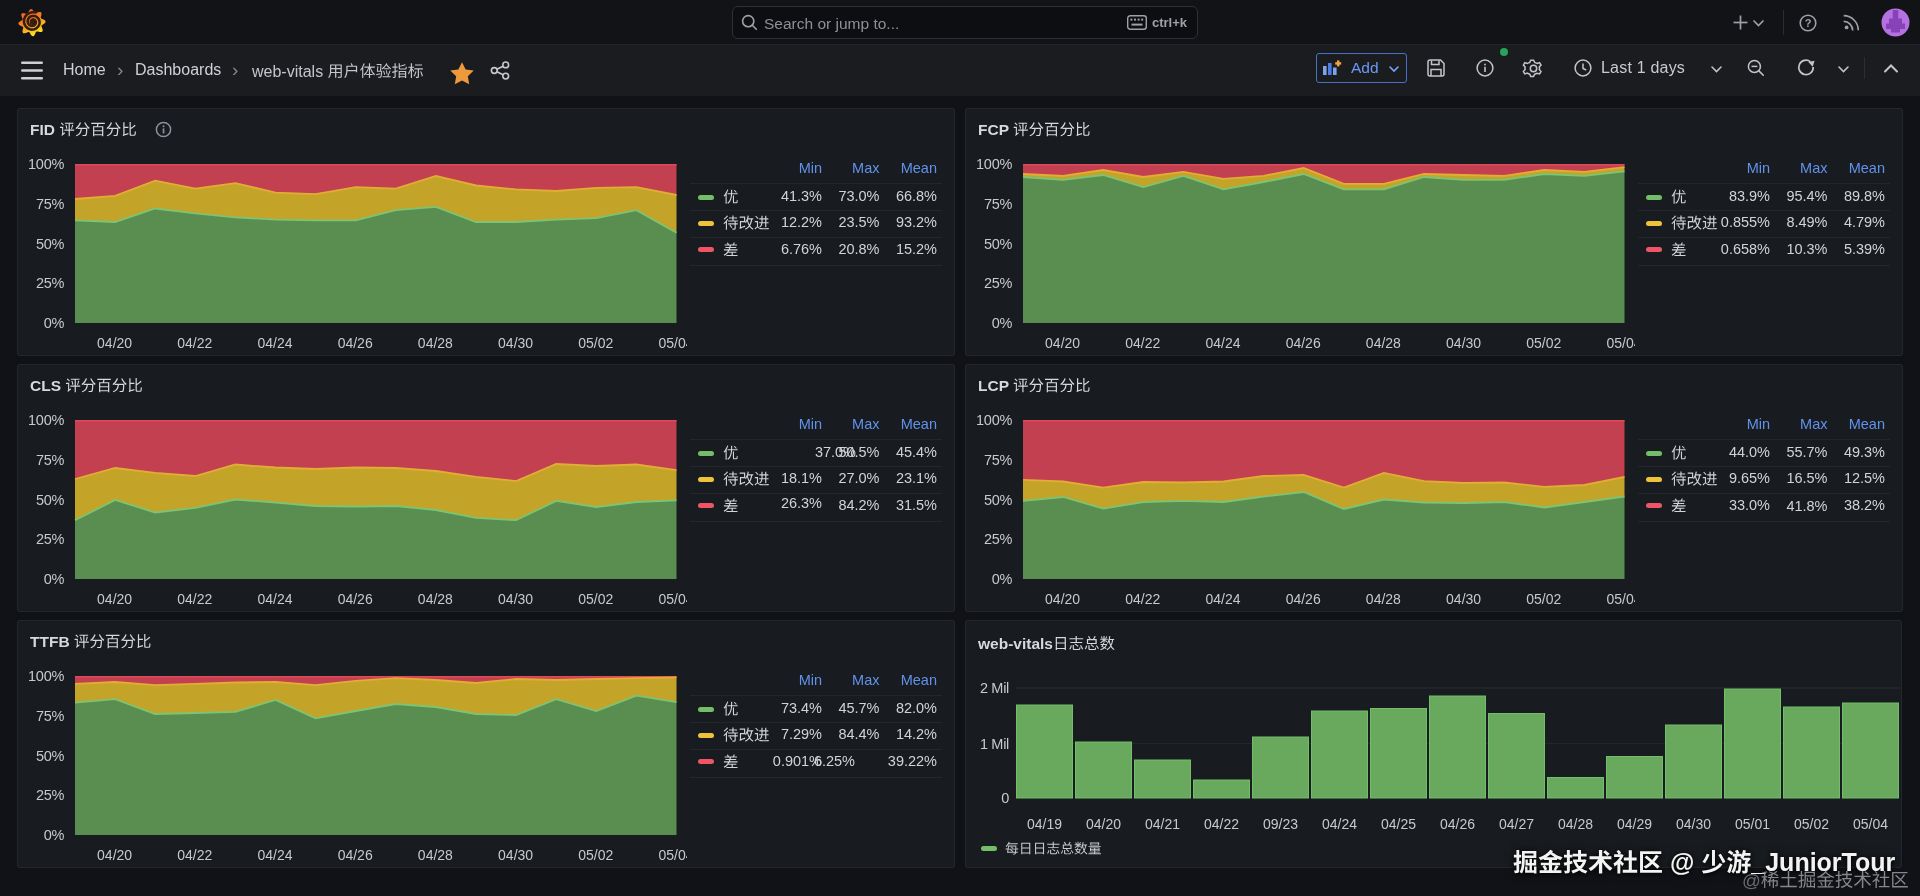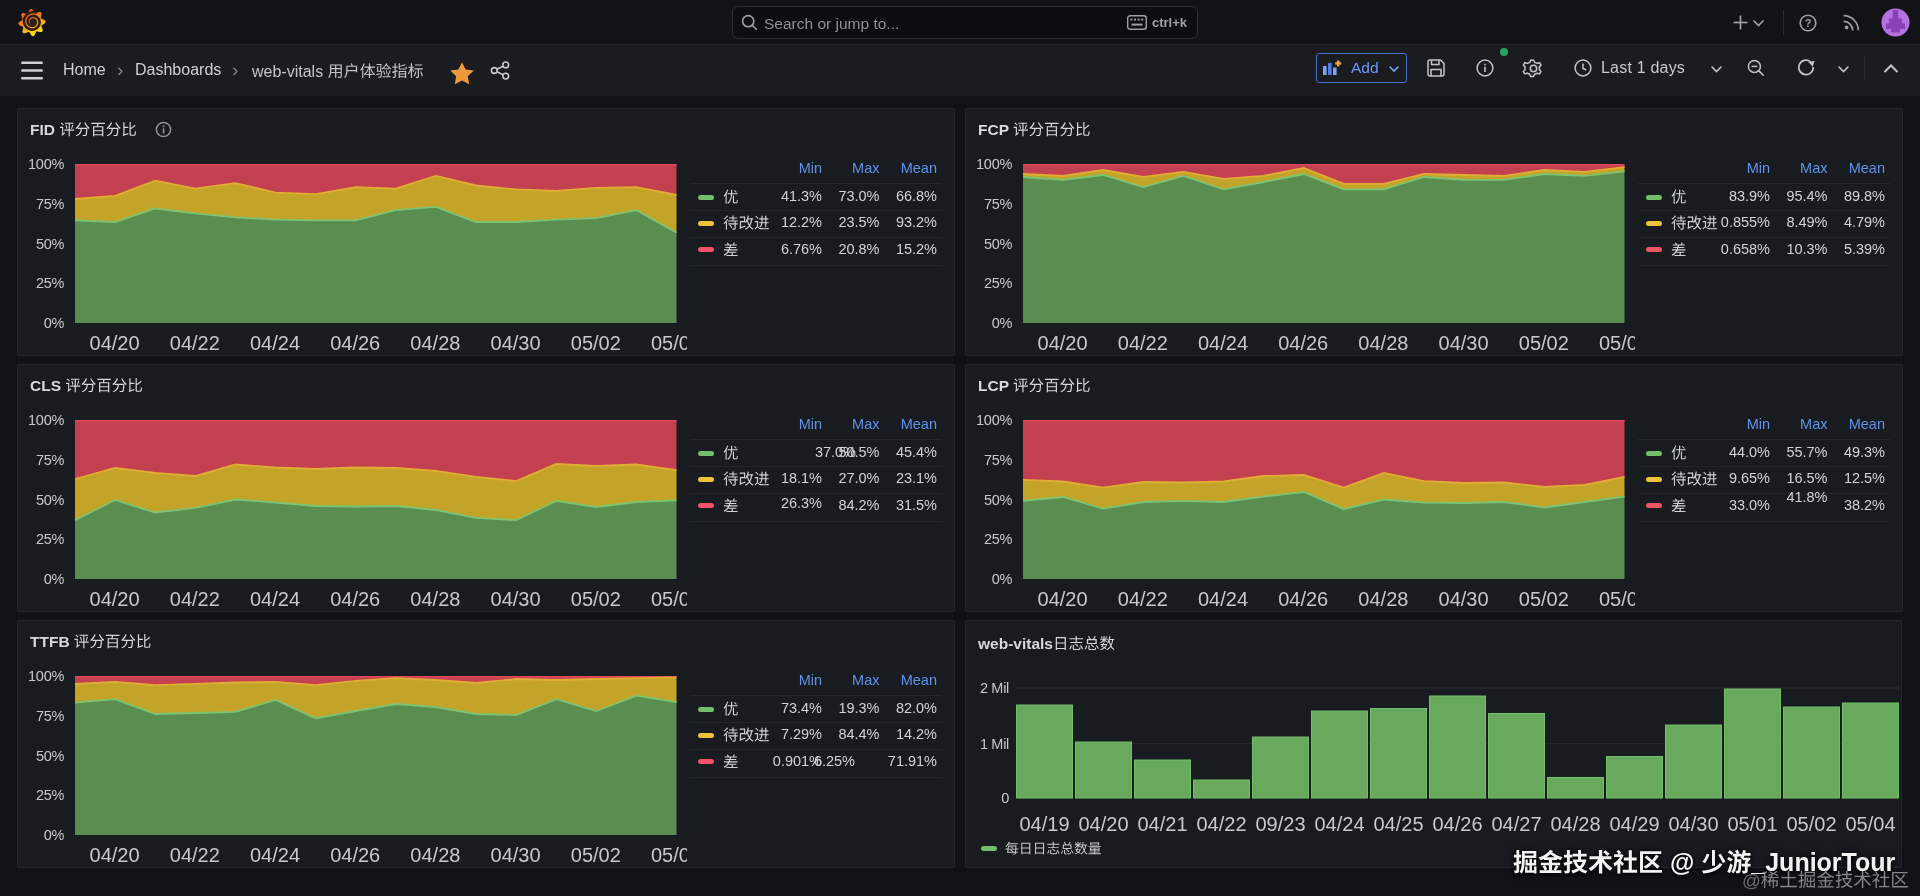--- a/index.html
+++ b/index.html
@@ -9,21 +9,21 @@
 #navbar{position:absolute;left:0;top:0;width:1920px;height:45px;background:#121317;border-bottom:1px solid #24262b;box-sizing:border-box}
 #toolbar{position:absolute;left:0;top:45px;width:1920px;height:51px;background:#1a1c20}
 #searchbox{position:absolute;left:732px;top:6px;width:466px;height:33px;background:#0d0e12;border:1px solid #2e3037;border-radius:6px;box-sizing:border-box}
 .vsep{position:absolute;width:1px;background:#2a2c31}
 .crumb{font-size:16px;color:#d0d1d7}
 .chev{font-size:19px;color:#85878e;line-height:19px}
 #addbtn{position:absolute;left:1316px;top:53px;width:91px;height:30px;border:1px solid #4871c9;border-radius:3px;box-sizing:border-box}
 #canvas{position:absolute;left:0;top:96px;width:1920px;height:800px;background:#111217}
 .panel{position:absolute;background:#181b1f;border:1px solid #25262b;border-radius:2px;box-sizing:border-box}
 .ylab{position:absolute;left:0;width:46px;text-align:right;font-size:14.5px;letter-spacing:-0.3px;color:#c8c9ce;height:18px;line-height:18px}
-.xlab{position:absolute;width:62px;text-align:center;font-size:20px;color:#c8c9ce;height:19px;line-height:19px}
+.xlab{position:absolute;width:62px;text-align:center;font-size:14px;color:#c8c9ce;height:19px;line-height:19px}
 .lhead{position:absolute;text-align:right;font-size:14.5px;color:#6292ea;height:17px;line-height:17px}
 .lsep{position:absolute;left:672px;width:252px;height:1px;background:#24262a}
 .ldash{position:absolute;width:16px;height:5px;border-radius:2.5px}
 .lval{position:absolute;text-align:right;font-size:14.5px;color:#d2d3d8;height:19px;line-height:19px}
 </style></head>
 <body>
 <div id="page">
 <div id="navbar"></div>
     <div id="toolbar"></div>
     <svg class="abs" style="left:19px;top:7.5px" width="26" height="30" viewBox="0 0 26 30">
@@ -419,21 +419,21 @@
         <use href="#r8fdb" transform="translate(31.0,16.5) scale(0.0155)" fill="#d2d3d8"></use>
       </svg>
       <div class="lval" style="left:734px;top:104.3px;width:70px">9.65%</div>
       <div class="lval" style="left:791.5px;top:104.3px;width:70px">16.5%</div>
       <div class="lval" style="left:849px;top:104.3px;width:70px">12.5%</div>
       <div class="ldash" style="left:680px;top:138.0px;background:#ef5467"></div>
       <svg class="abs" style="left:705px;top:129.5px" width="70" height="22" viewBox="0 0 70 22">
         <use href="#r5dee" transform="translate(0.0,16.5) scale(0.0155)" fill="#d2d3d8"></use>
       </svg>
       <div class="lval" style="left:734px;top:130.5px;width:70px">33.0%</div>
-      <div class="lval" style="left:791.5px;top:123px;width:70px">41.8%</div>
+      <div class="lval" style="left:791.5px;top:132px;width:70px">41.8%</div>
       <div class="lval" style="left:849px;top:130.5px;width:70px">38.2%</div>
     </div>
     <div class="panel" style="left:17px;top:620px;width:938px;height:248px">
       <svg class="abs" style="left:11.5px;top:8.5px" width="125" height="23" viewBox="0 0 125 23">
         <text xml:space="preserve" x="0.0" y="17.0" font-size="15.5px" font-weight="700" fill="#d8d9dd">TTFB </text>
         <use href="#r8bc4" transform="translate(43.9,17.0) scale(0.0155)" fill="#d8d9dd"></use>
         <use href="#r5206" transform="translate(59.4,17.0) scale(0.0155)" fill="#d8d9dd"></use>
         <use href="#r767e" transform="translate(74.9,17.0) scale(0.0155)" fill="#d8d9dd"></use>
         <use href="#r5206" transform="translate(90.4,17.0) scale(0.0155)" fill="#d8d9dd"></use>
         <use href="#r6bd4" transform="translate(105.9,17.0) scale(0.0155)" fill="#d8d9dd"></use>
@@ -466,38 +466,38 @@
       <div class="lhead" style="left:857px;top:51px;width:62px">Mean</div>
       <div class="lsep" style="top:73.5px"></div>
       <div class="lsep" style="top:100.8px"></div>
       <div class="lsep" style="top:127.8px"></div>
       <div class="lsep" style="top:155.5px"></div>
       <div class="ldash" style="left:680px;top:85.5px;background:#73bf69"></div>
       <svg class="abs" style="left:705px;top:77.0px" width="70" height="22" viewBox="0 0 70 22">
         <use href="#r4f18" transform="translate(0.0,16.5) scale(0.0155)" fill="#d2d3d8"></use>
       </svg>
       <div class="lval" style="left:734px;top:78.0px;width:70px">73.4%</div>
-      <div class="lval" style="left:791.5px;top:78.0px;width:70px">19.3%</div>
+      <div class="lval" style="left:791.5px;top:78.0px;width:70px">45.7%</div>
       <div class="lval" style="left:849px;top:78.0px;width:70px">82.0%</div>
       <div class="ldash" style="left:680px;top:111.8px;background:#eec33a"></div>
       <svg class="abs" style="left:705px;top:103.3px" width="70" height="22" viewBox="0 0 70 22">
         <use href="#r5f85" transform="translate(0.0,16.5) scale(0.0155)" fill="#d2d3d8"></use>
         <use href="#r6539" transform="translate(15.5,16.5) scale(0.0155)" fill="#d2d3d8"></use>
         <use href="#r8fdb" transform="translate(31.0,16.5) scale(0.0155)" fill="#d2d3d8"></use>
       </svg>
       <div class="lval" style="left:734px;top:104.3px;width:70px">7.29%</div>
       <div class="lval" style="left:791.5px;top:104.3px;width:70px">84.4%</div>
       <div class="lval" style="left:849px;top:104.3px;width:70px">14.2%</div>
       <div class="ldash" style="left:680px;top:138.0px;background:#ef5467"></div>
       <svg class="abs" style="left:705px;top:129.5px" width="70" height="22" viewBox="0 0 70 22">
         <use href="#r5dee" transform="translate(0.0,16.5) scale(0.0155)" fill="#d2d3d8"></use>
       </svg>
       <div class="lval" style="left:734px;top:130.5px;width:70px">0.901%</div>
       <div class="lval" style="left:767px;top:130.5px;width:70px">6.25%</div>
-      <div class="lval" style="left:849px;top:130.5px;width:70px">71.91%</div>
+      <div class="lval" style="left:849px;top:130.5px;width:70px">39.22%</div>
     </div>
     <div class="panel" style="left:965px;top:620px;width:937px;height:248px">
       <svg class="abs" style="left:11.5px;top:10.5px" width="141" height="23" viewBox="0 0 141 23">
         <text xml:space="preserve" x="0.0" y="17.0" font-size="15.5px" font-weight="700" fill="#d8d9dd">web-vitals</text>
         <use href="#r65e5" transform="translate(75.0,17.0) scale(0.0155)" fill="#d8d9dd"></use>
         <use href="#r5fd7" transform="translate(90.5,17.0) scale(0.0155)" fill="#d8d9dd"></use>
         <use href="#r603b" transform="translate(106.0,17.0) scale(0.0155)" fill="#d8d9dd"></use>
         <use href="#r6570" transform="translate(121.5,17.0) scale(0.0155)" fill="#d8d9dd"></use>
       </svg>
       <div class="ylab" style="top:58px;width:43px">2 Mil</div>

